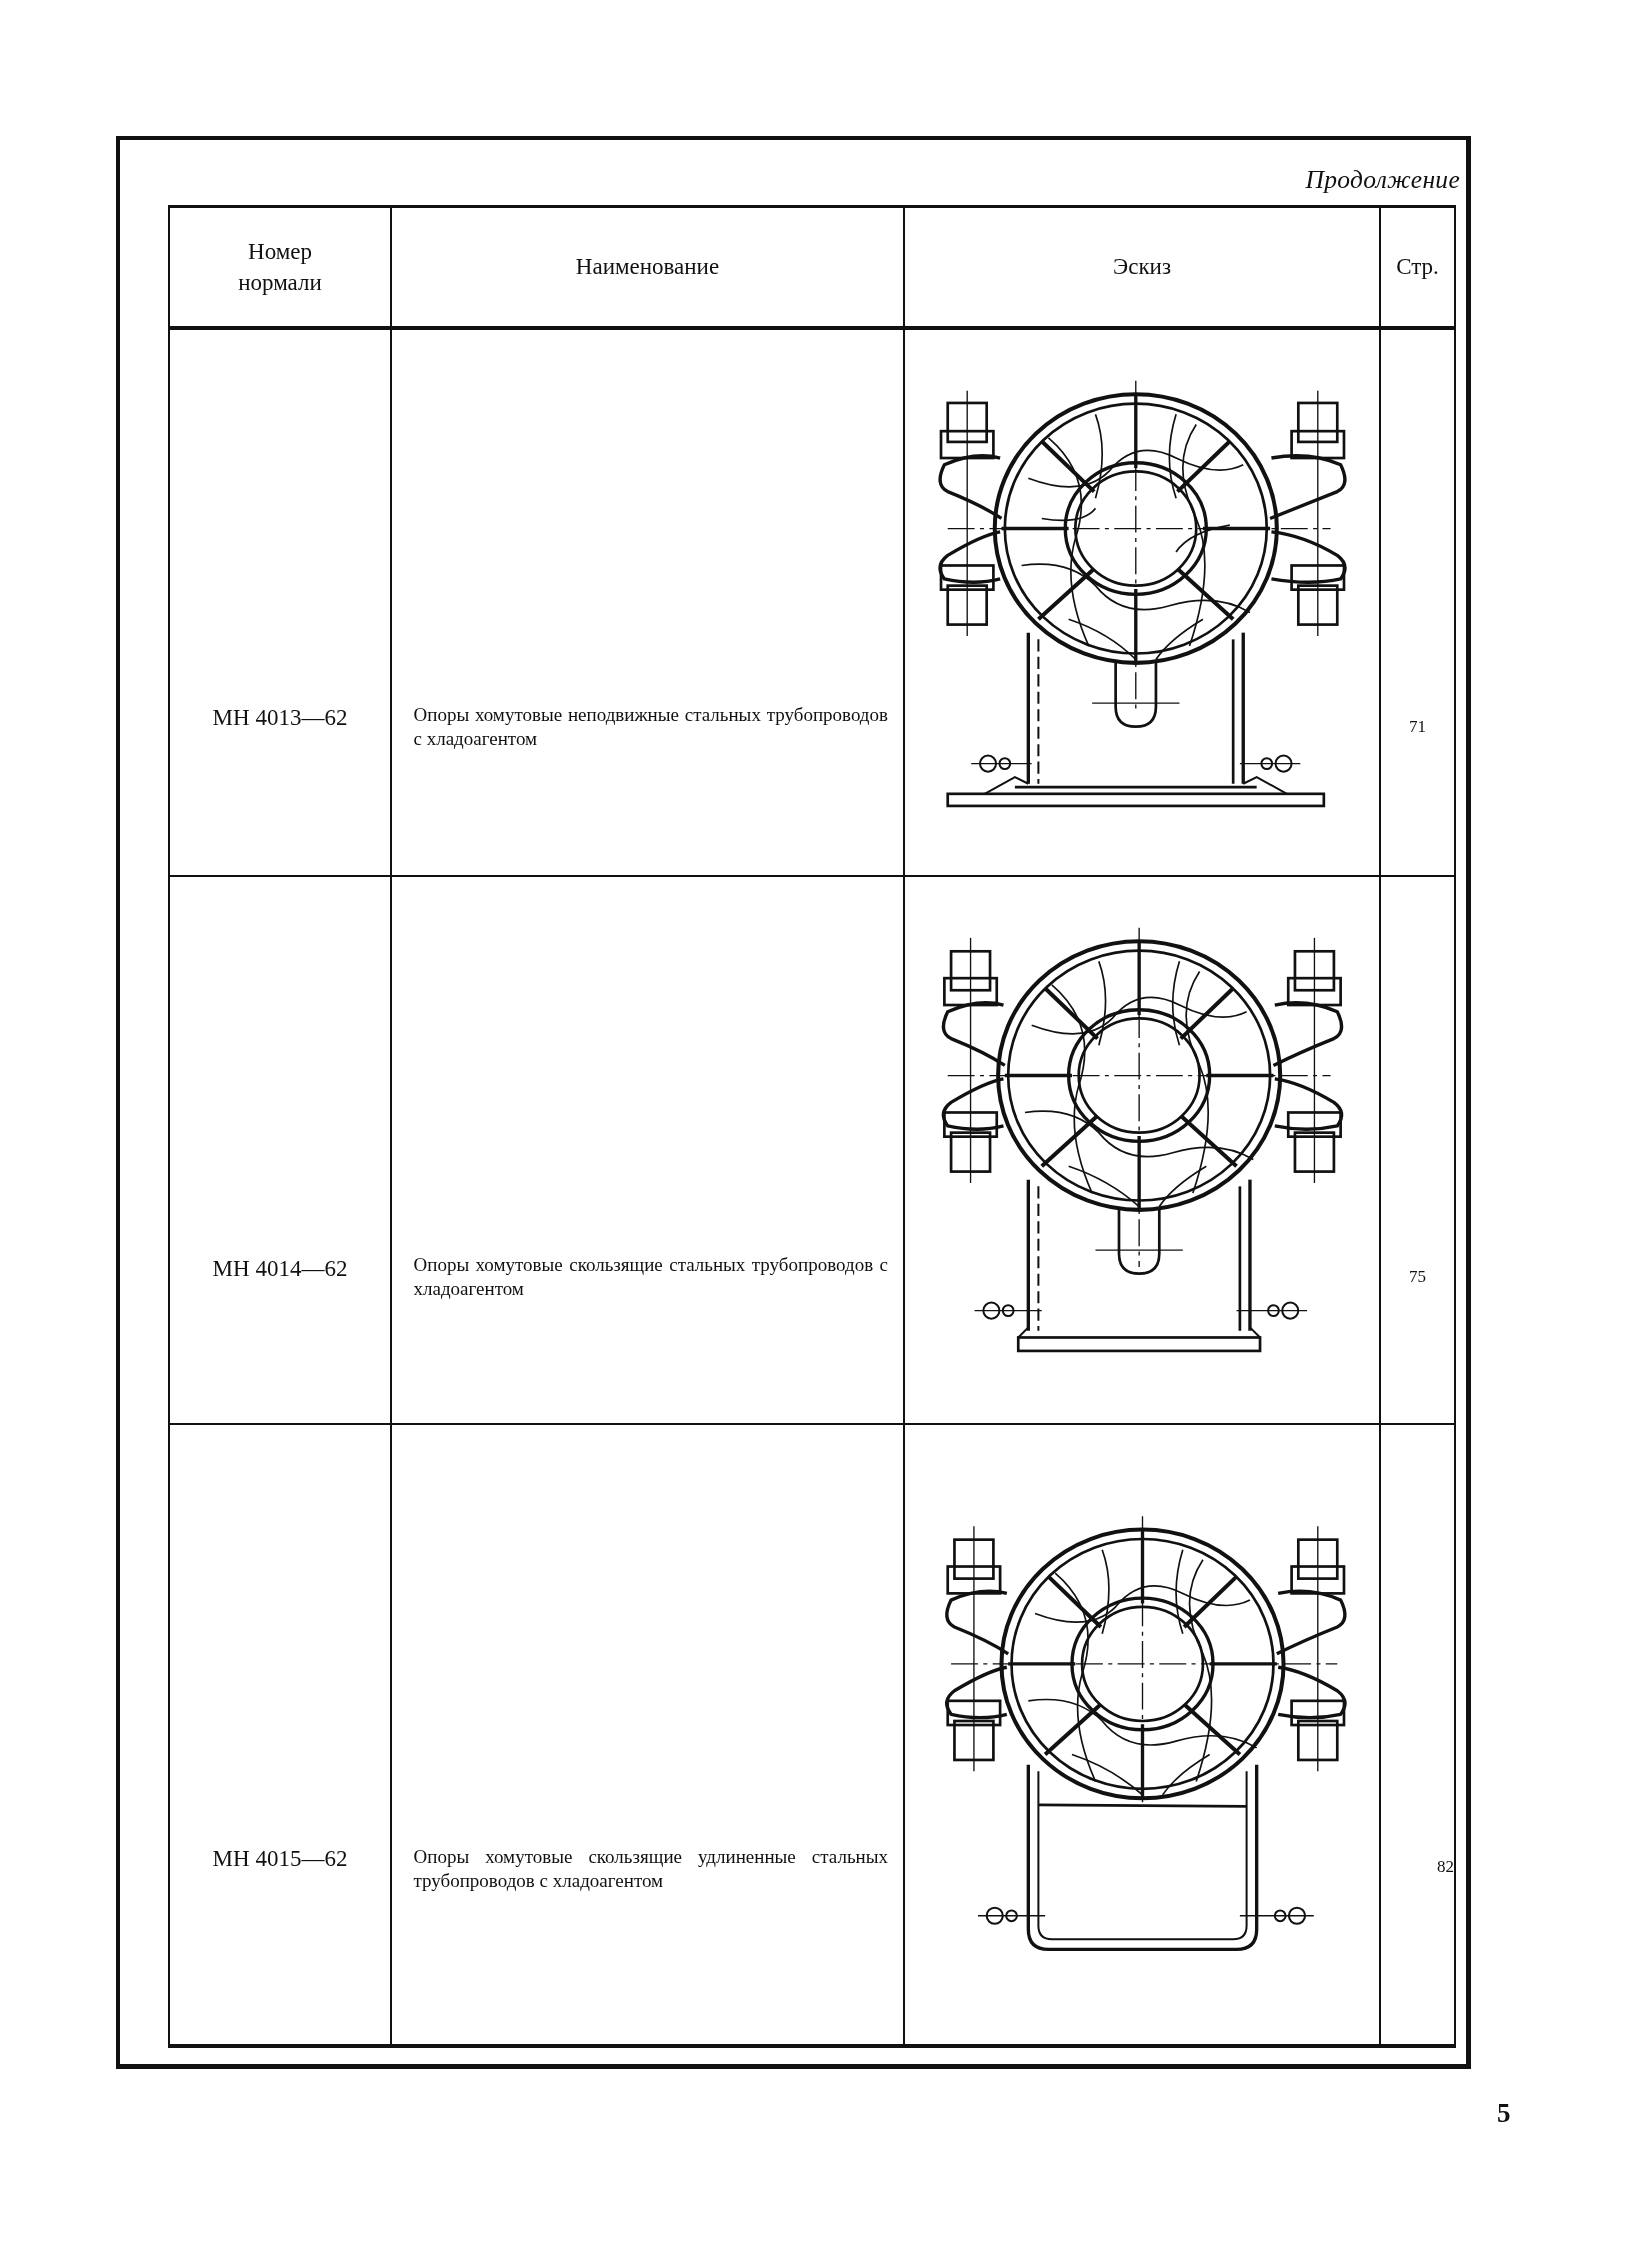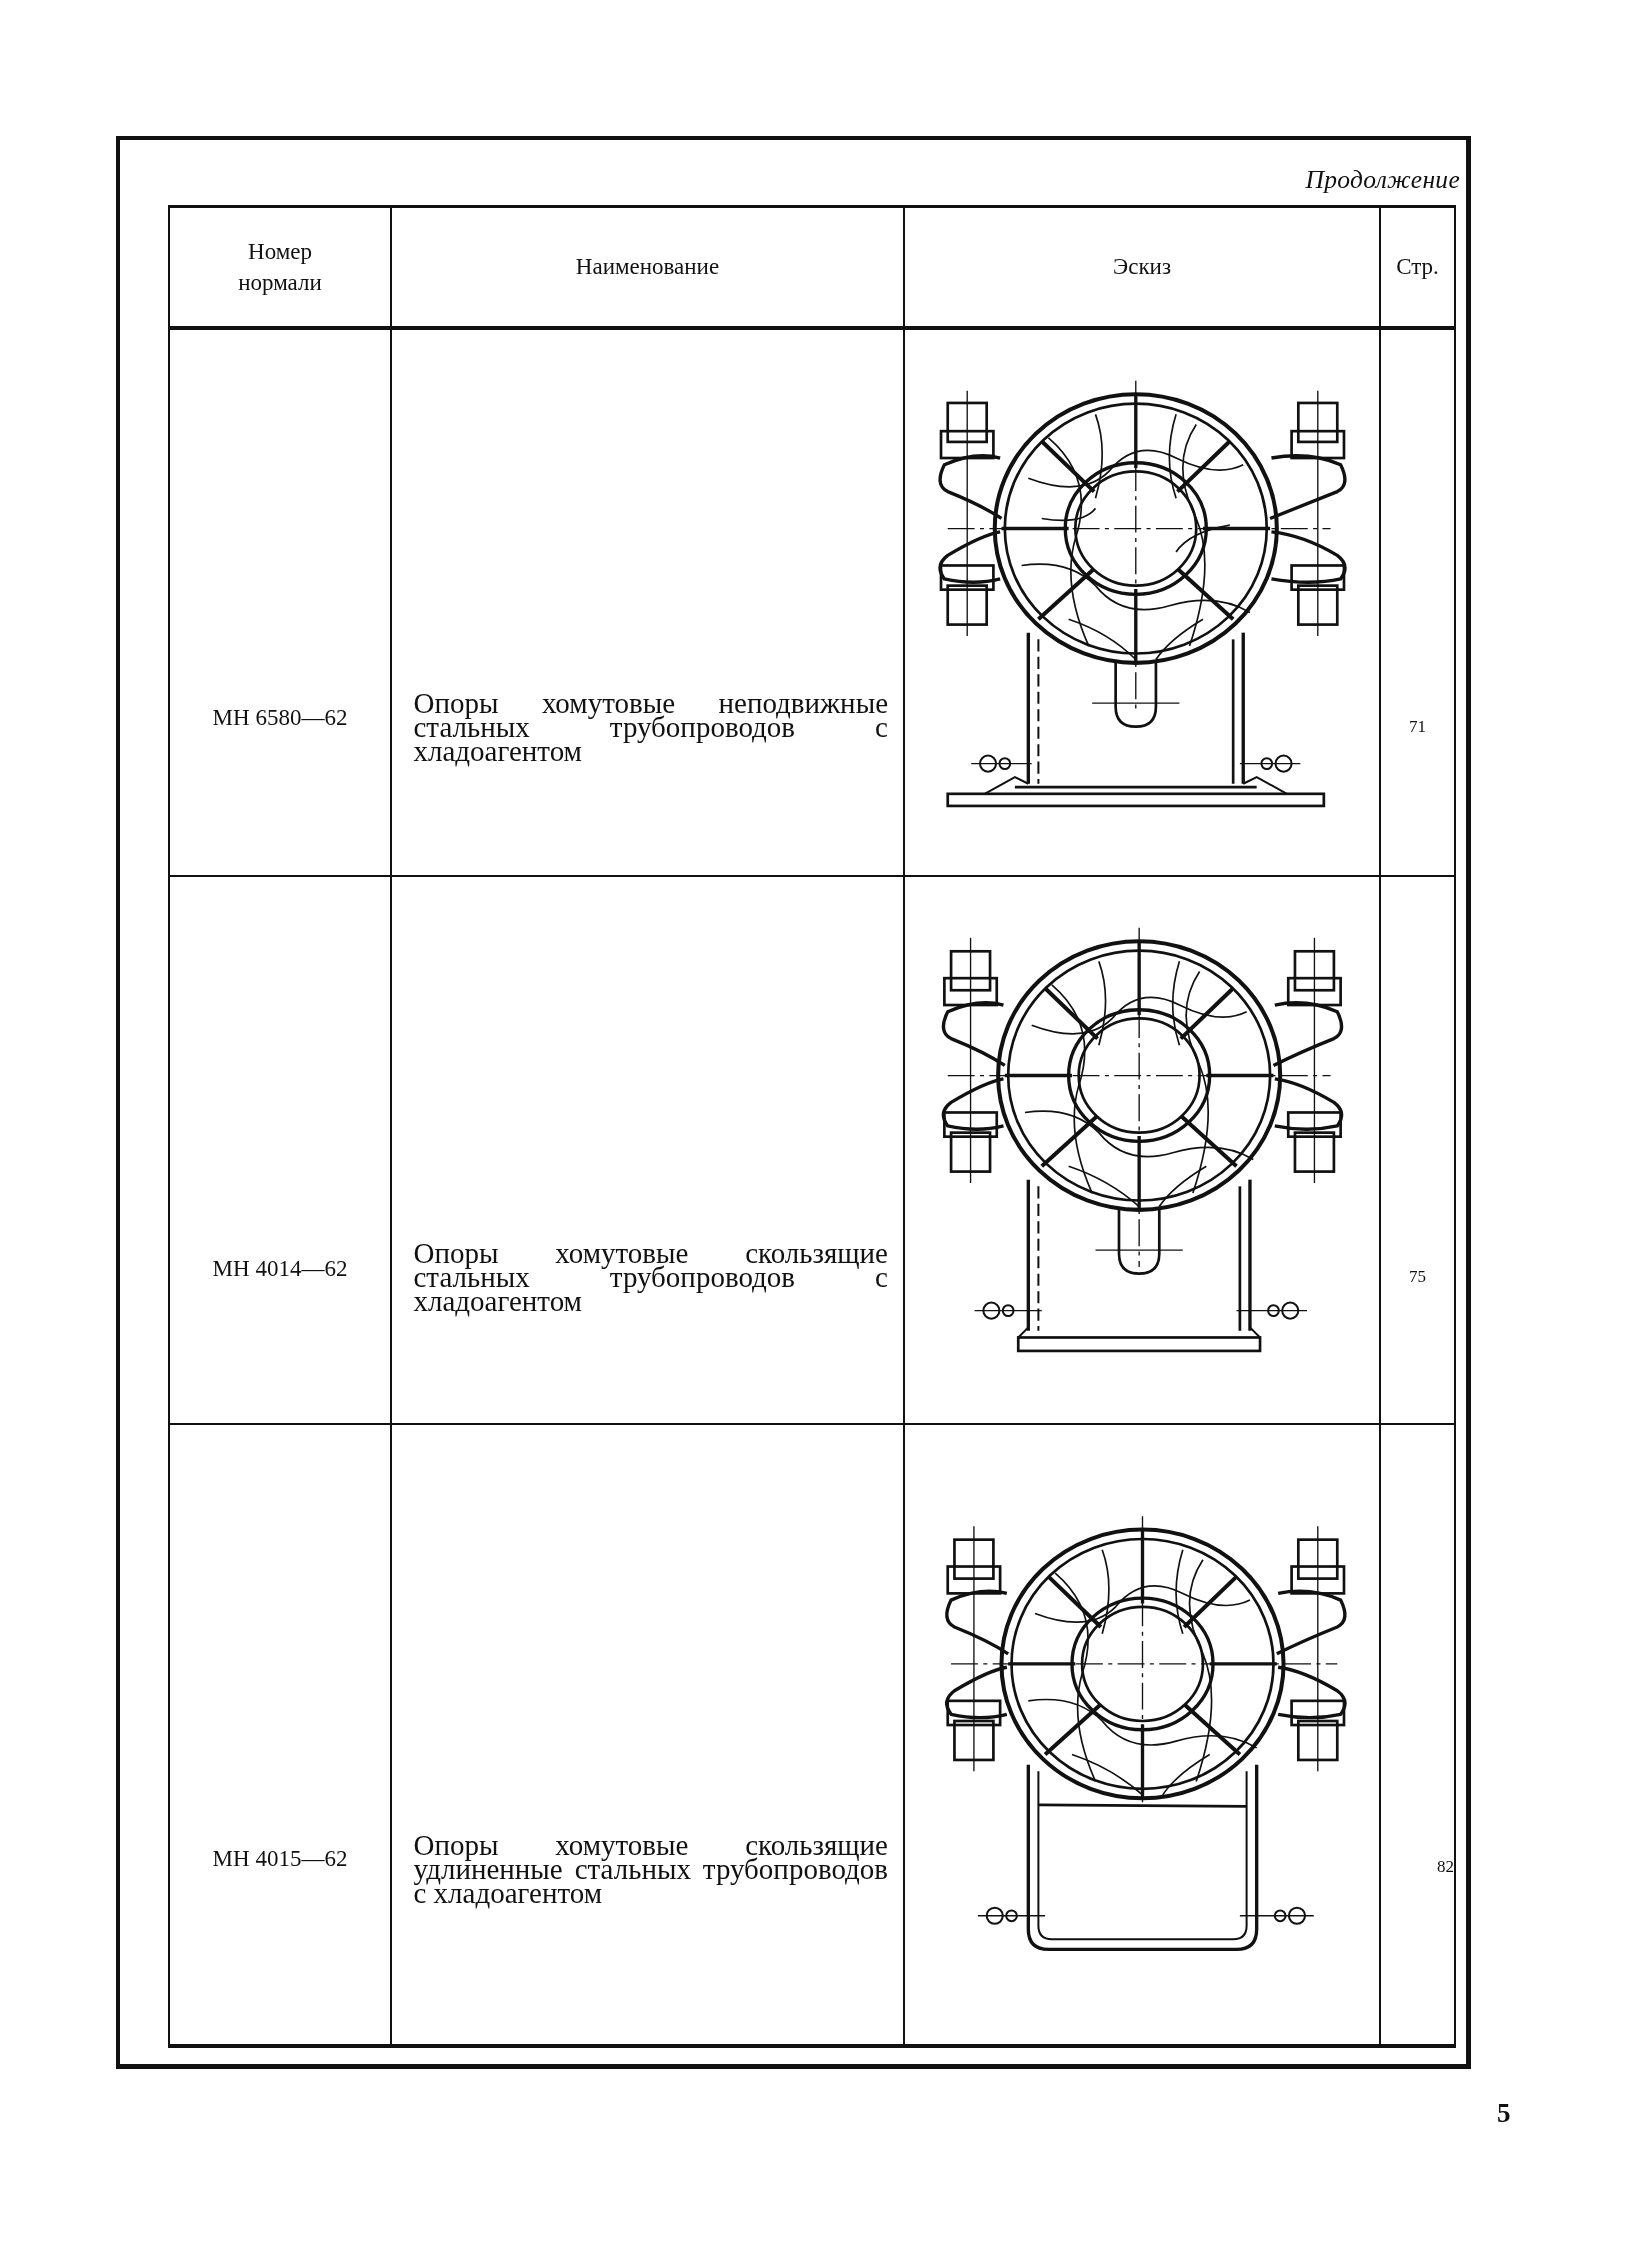--- a/index.html
+++ b/index.html
@@ -16,21 +16,21 @@
   table.norms thead tr { height: 121px; border-top: 3.4px solid #111; border-bottom: 4px solid #111; }
   table.norms tbody tr { height: 548px; border-bottom: 2px solid #111; }
   table.norms tbody tr:last-child { border-bottom: 4px solid #111; height: 622px; padding-left: 30px; }
   table.norms th { font-weight: normal; font-size: 23px; line-height: 31px; text-align: center; }
   .col-num { width: 222px; }
   .col-name { width: 513px; }
   .col-sketch { width: 476px; }
   .col-page { width: 75px; }
 
   td.num { text-align: center; font-size: 23px; vertical-align: top; padding-top: 232px !important; }
-  td.name { font-size: 29px; line-height: 24px; text-align: justify; vertical-align: top;
+  td.name { font-size: 19px; line-height: 24px; text-align: justify; vertical-align: top;
             padding: 249px 15px 0 21.5px !important; }
   td.page { text-align: center; font-size: 17px; font-weight: normal; vertical-align: top; padding-top: 249px !important; }
   tbody tr:nth-child(2) td.num { padding-top: 239px !important; margin-left: 48px; }
   tbody tr:nth-child(2) td.name { padding-top: 255px !important; }
   tbody tr:nth-child(2) td.page { padding-top: 255px !important; }
   tbody tr:nth-child(3) td.num { padding-top: 249px !important; }
   tbody tr:nth-child(3) td.name { padding-top: 269px !important; }
   tbody tr:nth-child(3) td.page { padding-top: 265px !important; text-align: right; }
 
   td.sketch { text-align: center; vertical-align: top; padding-top: 20px !important; }
@@ -58,21 +58,21 @@
         <span class="heading">нормали</span>
       </th>
       <th>Наименование</th>
       <th>Эскиз</th>
       <th>Стр.</th>
     </tr>
   </thead>
   <tbody>
 
     <tr>
-      <td class="num">МН 6580—62</td>
+      <td class="num">МН 4013—62</td>
       <td class="name">Опоры хомутовые неподвижные стальных трубопроводов с хладоагентом</td>
       <td class="sketch">
         <svg width="417" height="497" viewBox="0 0 620 740" fill="none" stroke="#111" stroke-width="4">
 
           <line x1="300" y1="25" x2="300" y2="520" stroke-width="2" stroke-dasharray="40 8 6 8"></line>
           <line x1="20" y1="245" x2="590" y2="245" stroke-width="2" stroke-dasharray="40 8 6 8"></line>
 
           <ellipse cx="300" cy="245" rx="210" ry="200" stroke-width="6"></ellipse>
           <ellipse cx="300" cy="245" rx="195" ry="186"></ellipse>
 

